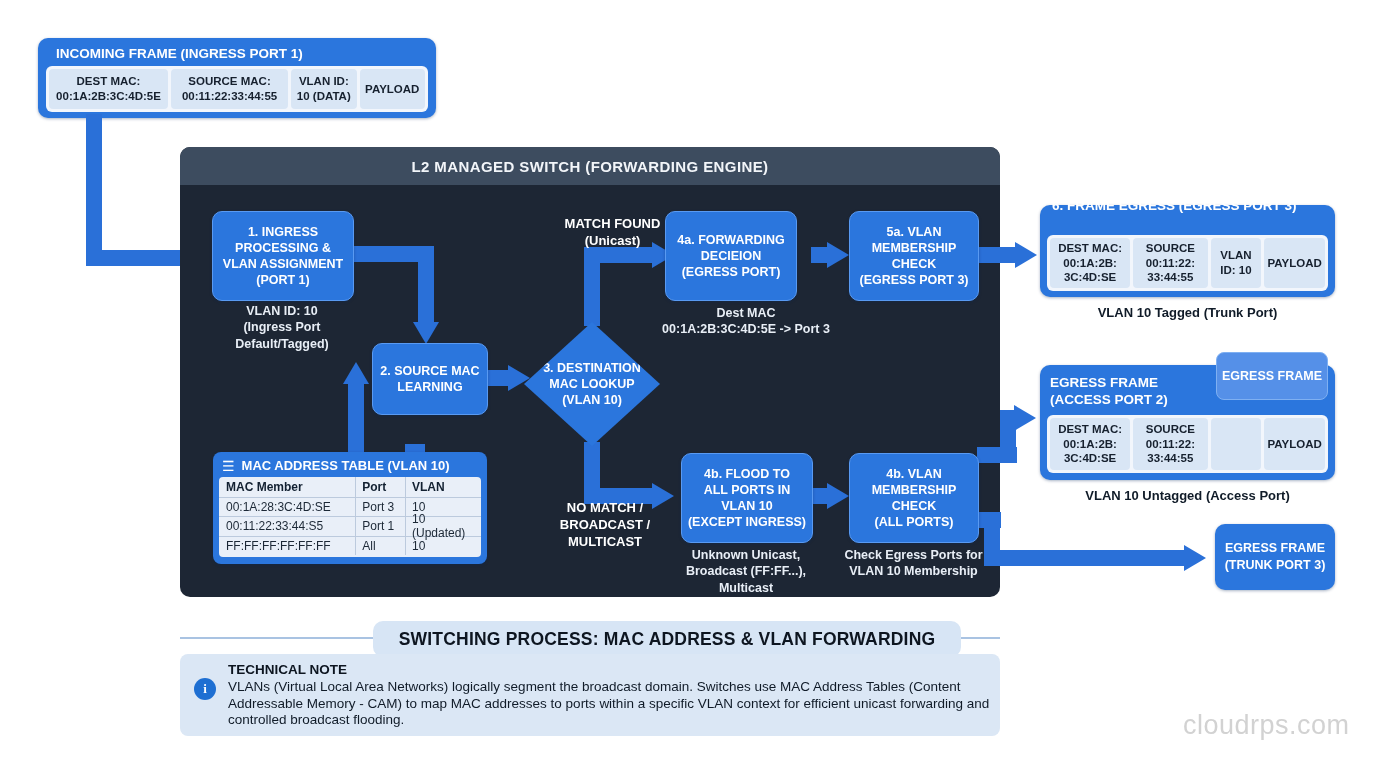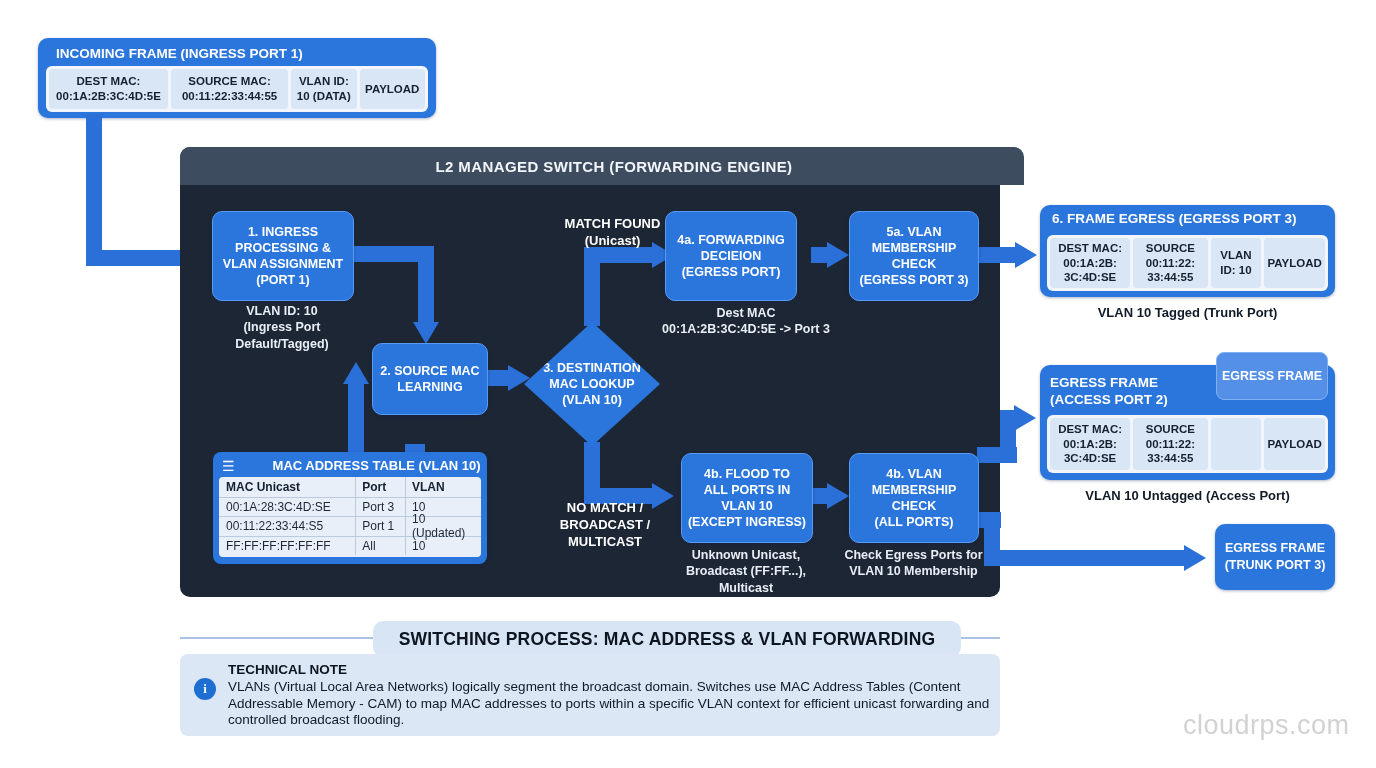--- a/index.html
+++ b/index.html
@@ -69,21 +69,21 @@
     <div class="cell" style="flex:66">
       <span>PAYLOAD</span>
     </div>
   </div>
 
   <div class="rect" style="left:86px;top:114px;width:16px;height:152px;"></div>
   <div class="rect" style="left:86px;top:250px;width:108px;height:16px;"></div>
   <div class="ah r" style="left:191px;top:245px;"></div>
 
   <div class="abs" style="left:180px;top:147px;width:820px;height:450px;background:var(--panel);border-radius:10px;"></div>
-  <div class="abs" style="left:180px;top:147px;width:820px;height:38px;background:var(--panel-head);border-radius:10px 10px 0 0;display:flex;align-items:center;justify-content:center;padding-left:24px;">
+  <div class="abs" style="left:180px;top:147px;width:820px;height:38px;background:var(--panel-head);border-radius:10px 10px 0 0;display:flex;align-items:center;justify-content:center;">
     <span class="panel-title">L2 MANAGED SWITCH (FORWARDING ENGINE)</span>
   </div>
 
   <div class="rect" style="left:352px;top:246px;width:82px;height:16px;"></div>
   <div class="rect" style="left:418px;top:246px;width:16px;height:78px;"></div>
   <div class="ah d" style="left:413px;top:322px;"></div>
 
   <div class="rect" style="left:348px;top:384px;width:16px;height:68px;"></div>
   <div class="ah u" style="left:343px;top:362px;"></div>
 
@@ -161,25 +161,25 @@
 MEMBERSHIP
 CHECK
 (ALL PORTS)</div>
   <div class="abs noteW" style="left:831px;top:547px;width:165px;">Check Egress Ports for
 VLAN 10 Membership</div>
 
   <div class="rect" style="left:405px;top:444px;width:20px;height:10px;"></div>
   <div class="abs" style="left:213px;top:452px;width:274px;height:112px;background:var(--blue);border-radius:8px;box-shadow:0 1px 3px rgba(10,40,90,.35);">
     <div style="display:flex;align-items:center;gap:7px;padding:6px 0 4px 9px;">
       <span style="color:#fff;font-size:14px;line-height:1;">☰</span>
-      <span class="hdr" style="font-size:13px;margin-left:31px;">MAC ADDRESS TABLE (VLAN 10)</span>
+      <span class="hdr" style="font-size:13px;">MAC ADDRESS TABLE (VLAN 10)</span>
     </div>
     <div class="mt-table" style="margin:0 6px;height:80px;">
       <div class="mt-row head">
-        <span class="mt-c1">MAC Unicast</span>
+        <span class="mt-c1">MAC Member</span>
         <span class="mt-c2">Port</span>
         <span class="mt-c3">VLAN</span>
       </div>
       <div class="mt-row">
         <span class="mt-c1">00:1A:28:3C:4D:SE</span>
         <span class="mt-c2">Port 3</span>
         <span class="mt-c3">10</span>
       </div>
       <div class="mt-row">
         <span class="mt-c1">00:11:22:33:44:S5</span>
@@ -188,21 +188,21 @@
       </div>
       <div class="mt-row">
         <span class="mt-c1">FF:FF:FF:FF:FF:FF</span>
         <span class="mt-c2">All</span>
         <span class="mt-c3">10</span>
       </div>
     </div>
   </div>
 
   <div class="abs bluebox" style="left:1040px;top:205px;width:295px;height:92px;"></div>
-  <div class="abs hdr" style="left:1052px;top:211px;">6. FRAME EGRESS (EGRESS PORT 3)</div>
+  <div class="abs hdr" style="left:1052px;top:198px;">6. FRAME EGRESS (EGRESS PORT 3)</div>
   <div class="abs cells" style="left:1047px;top:235px;width:281px;height:56px;">
     <div class="cell" style="flex:82">
       <span>DEST MAC:</span>
       <span>00:1A:2B:
 3C:4D:SE</span>
     </div>
     <div class="cell" style="flex:76">
       <span>SOURCE</span>
       <span>00:11:22:
 33:44:55</span>

